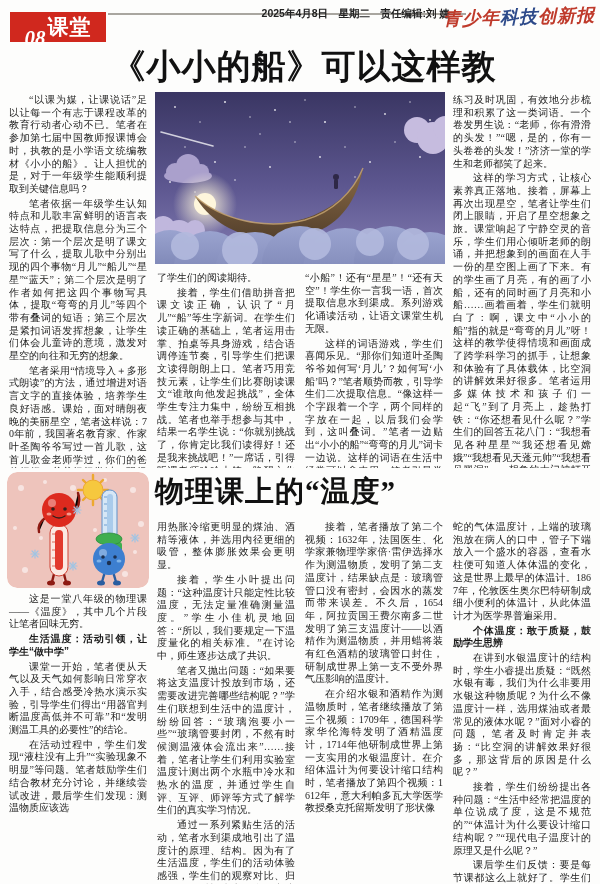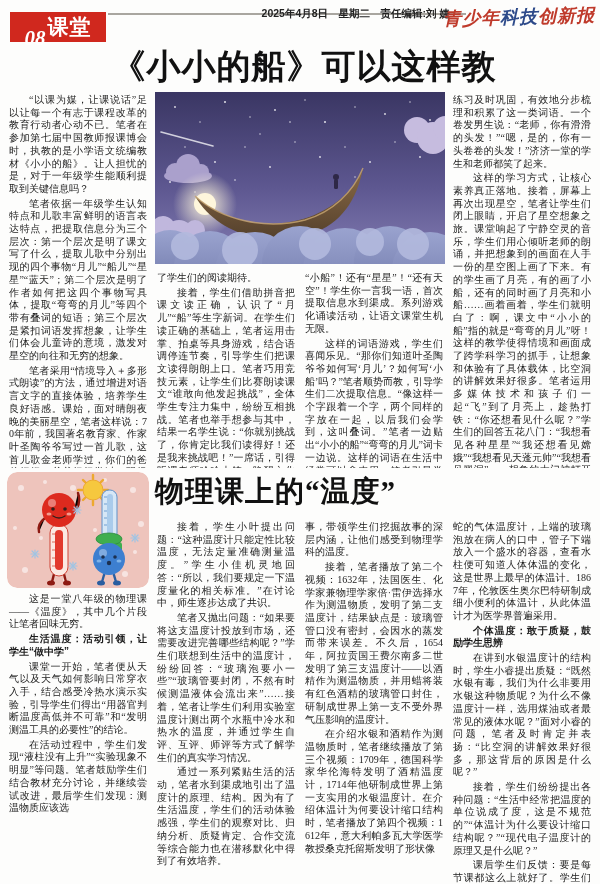--- a/index.html
+++ b/index.html
@@ -295,27 +295,27 @@
       </figure>
       <p class="p">这是一堂八年级的物理课——《温度》，其中几个片段让笔者回味无穷。</p>
       <p class="sub">生活温度：活动引领，让学生“做中学”</p>
       <p class="p">课堂一开始，笔者便从天气以及天气如何影响日常穿衣入手，结合感受冷热水演示实验，引导学生们得出“用器官判断温度高低并不可靠”和“发明测温工具的必要性”的结论。</p>
       <p class="p">在活动过程中，学生们发现“液柱没有上升”“实验现象不明显”等问题。笔者鼓励学生们结合教材充分讨论，并继续尝试改进，最后学生们发现：测温物质应该选</p>
     </div>
     <div class="a2right">
       <h2 class="headline2">物理课上的“温度”</h2>
       <div class="a2cols">
         <div class="col">
+          <p class="cont">用热胀冷缩更明显的煤油、酒精等液体，并选用内径更细的吸管，整体膨胀效果会更明显。</p>
           <p class="p">接着，学生小叶提出问题：“这种温度计只能定性比较温度，无法定量准确测量温度。”学生小佳机灵地回答：“所以，我们要规定一下温度量化的相关标准。”在讨论中，师生逐步达成了共识。</p>
           <p class="p">笔者又抛出问题：“如果要将这支温度计投放到市场，还需要改进完善哪些结构呢？”学生们联想到生活中的温度计，纷纷回答：“玻璃泡要小一些”“玻璃管要封闭，不然有时候测温液体会流出来”……接着，笔者让学生们利用实验室温度计测出两个水瓶中冷水和热水的温度，并通过学生自评、互评、师评等方式了解学生们的真实学习情况。</p>
           <p class="p">通过一系列紧贴生活的活动，笔者水到渠成地引出了温度计的原理、结构。因为有了生活温度，学生们的活动体验感强，学生们的观察对比、归纳分析、质疑肯定、合作交流等综合能力也在潜移默化中得到了有效培养。</p>
 
         </div>
         <div class="col">
-          <p class="cont">事，带领学生们挖掘故事的深层内涵，让他们感受到物理学科的温度。</p>
           <p class="p">接着，笔者播放了第二个视频：1632年，法国医生、化学家兼物理学家倍·雷伊选择水作为测温物质，发明了第二支温度计，结果缺点是：玻璃管管口没有密封，会因水的蒸发而带来误差。不久后，1654年，阿拉贡国王费尔南多二世发明了第三支温度计——以酒精作为测温物质，并用蜡将装有红色酒精的玻璃管口封住，研制成世界上第一支不受外界气压影响的温度计。</p>
           <p class="p">在介绍水银和酒精作为测温物质时，笔者继续播放了第三个视频：1709年，德国科学家华伦海特发明了酒精温度计，1714年他研制成世界上第一支实用的水银温度计。在介绍体温计为何要设计缩口结构时，笔者播放了第四个视频：1612年，意大利帕多瓦大学医学教授桑克托留斯发明了形状像</p>
         </div>
         <div class="col">
           <p class="cont">蛇的气体温度计，上端的玻璃泡放在病人的口中，管子下端放入一个盛水的容器，查看水柱便可知道人体体温的变化，这是世界上最早的体温计。1867年，伦敦医生奥尔巴特研制成细小便利的体温计，从此体温计才为医学界普遍采用。</p>
           <p class="sub">个体温度：敢于质疑，鼓励学生思辨</p>
           <p class="p">在讲到水银温度计的结构时，学生小睿提出质疑：“既然水银有毒，我们为什么非要用水银这种物质呢？为什么不像温度计一样，选用煤油或者最常见的液体水呢？”面对小睿的问题，笔者及时肯定并表扬：“比空洞的讲解效果好很多，那这背后的原因是什么呢？”</p>
           <p class="p">接着，学生们纷纷提出各种问题：“生活中经常把温度的单位说成了度，这是不规范的”“体温计为什么要设计缩口结构呢？”“现代电子温度计的原理又是什么呢？”</p>
           <p class="p"><span>课后学生们反馈：要是每节课都这么上就好了。学生们的正向反馈说明，关注个体温度是一堂课深入学生内心的根本。学生们的每一次质疑，可能都是一次教育契机。我们应以一名学生的质疑为起点，鼓励其他学生提出质疑，带领学生们共同解决疑问，由点及面，进而培养学生们的思辨能力。</span></p>
         </div>

